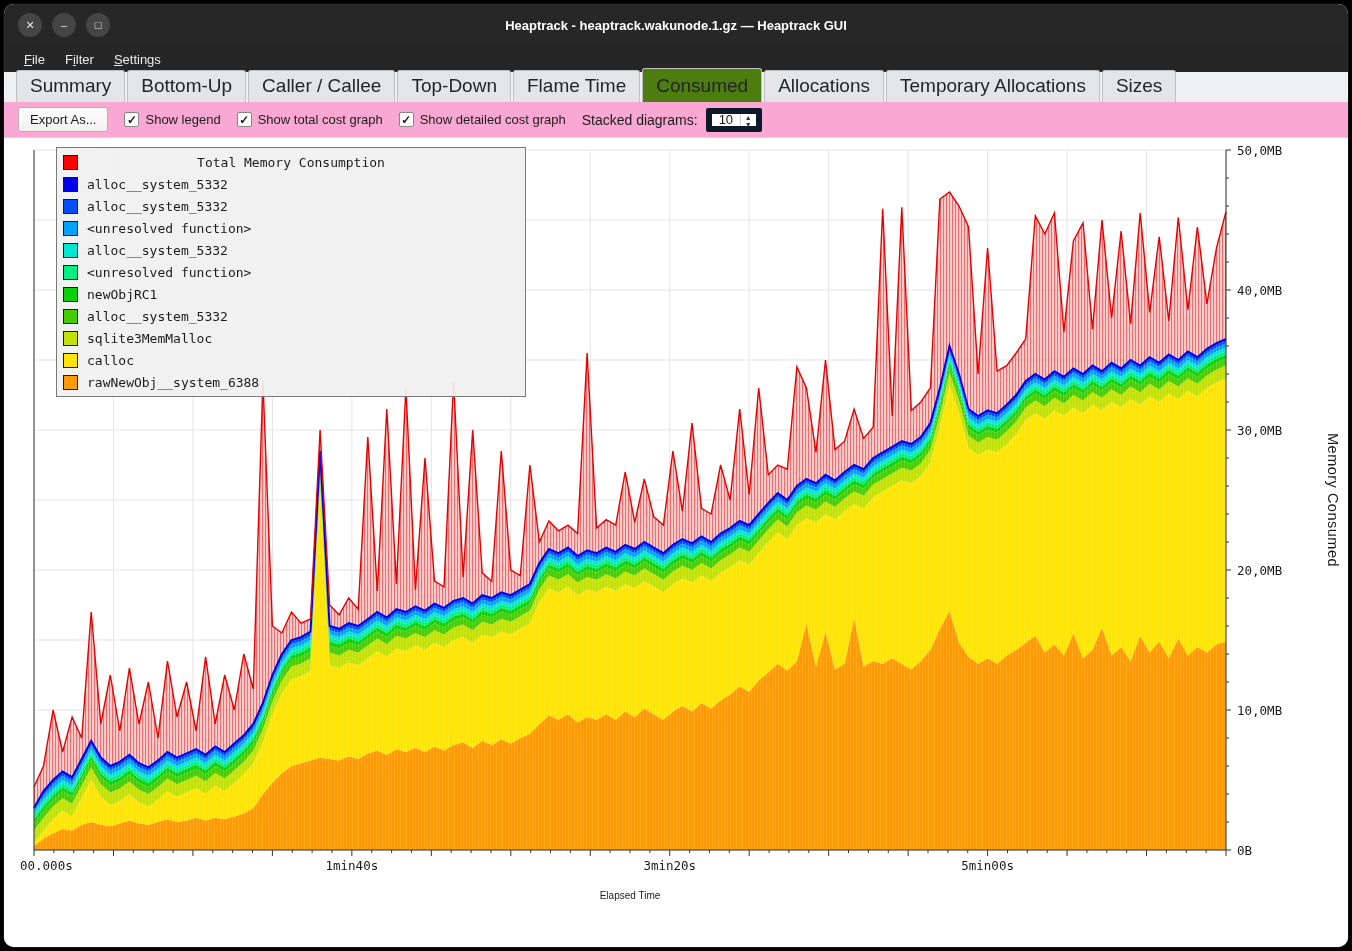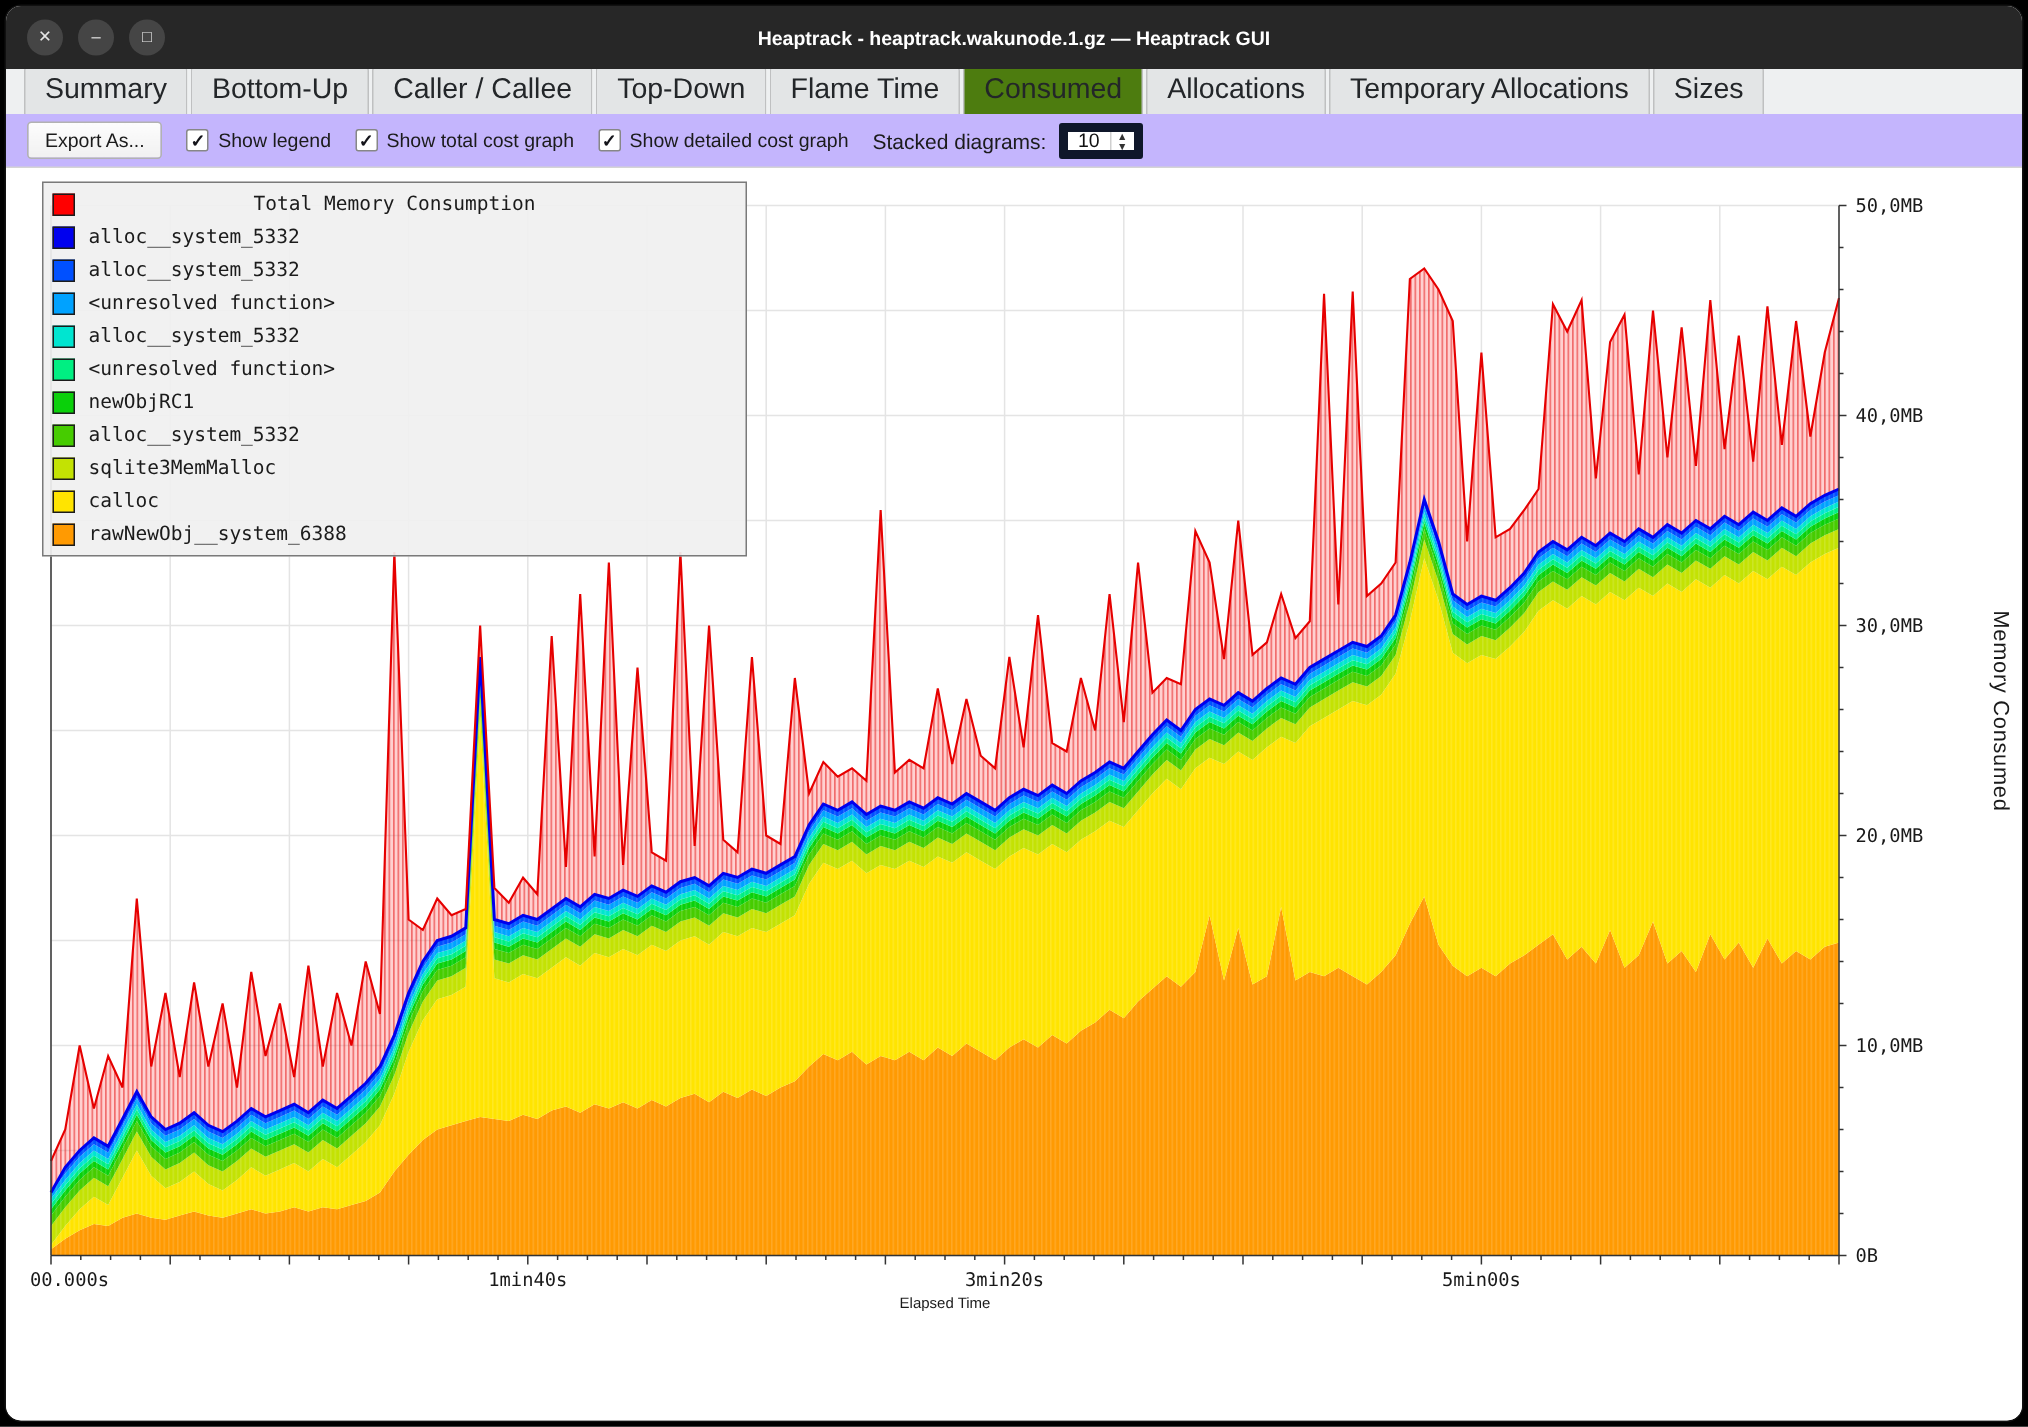--- a/index.html
+++ b/index.html
@@ -22,38 +22,38 @@
   .menu-item { color:#ececec; font-size:13px; padding:3px 10px; white-space:pre; }
   .menu-item .accel { text-decoration:underline; }
 
   
   .tabbar { height:30px; background:#eef0f1; display:flex; align-items:flex-end; padding:3px 0 0 12px; flex:none; }
   .tab { font-size:19px; color:#232629; background:#e3e5e6; border:1px solid #bfc0c1; border-bottom:none;
          padding:4px 13px 5px 13px; border-radius:3px 3px 0 0; margin-right:2px; margin-top:3px; white-space:nowrap; }
   .tab.active { background:#4d7c0f; padding-top:6px; margin-top:2px; }
 
   
-  .toolbar { height:36px; background:#c4b5fd; border-bottom:1px solid #d4d4d4;
+  .toolbar { height:36px; background:#f9a8d4; border-bottom:1px solid #d4d4d4;
              display:flex; align-items:center; gap:16px; padding:0 14px; flex:none; }
   .btn { background:linear-gradient(#fdfdfd,#f1f1f1); border:1px solid #b2b2b2; border-radius:3px;
          padding:4px 11px; font-size:13px; color:#1b1b1b; white-space:nowrap; }
   .cb { display:flex; align-items:center; gap:6px; font-size:13px; color:#1b1b1b; white-space:nowrap; }
   .cb .box { width:15px; height:15px; background:#ffffff; border:1px solid #878787; border-radius:2px;
              display:flex; align-items:center; justify-content:center; font-size:12px; color:#14141a; font-weight:bold; }
   .spin-label { font-size:14px; color:#1b1b1b; margin-right:-8px; }
   .spin { display:flex; align-items:stretch; background:#fff; border:6px solid #0f172a; border-radius:2px; height:24px; }
   .spin .val { width:28px; display:flex; align-items:center; padding-left:7px; font-size:13px; color:#111; }
   .spin .arrows { display:flex; flex-direction:column; border-left:1px solid #cfcfcf; width:16px; }
   .spin .arrows span { flex:1; display:flex; align-items:center; justify-content:center; font-size:7px; color:#333; }
 
   
   .chart-area { flex:1; position:relative; background:#ffffff; }
   #chart-svg { position:absolute; left:0; top:0; width:100%; height:100%; }
 
-  .legend { position:absolute; left:24px; top:9px; width:470px;
+  .legend { position:absolute; left:52px; top:9px; width:470px;
             background:rgba(240,240,240,0.93); border:1px solid #7a7a7a; padding:3px 6px;
             font-family:"DejaVu Sans Mono", monospace; font-size:13px; color:#1b1b1b; }
   .legend-row { display:flex; align-items:center; height:22px; }
   .swatch { width:15px; height:15px; border:1px solid #1b1b1b; margin-right:9px; flex:none; }
   .legend-label { white-space:pre; }
   .legend-title-label { flex:1; text-align:center; margin-right:24px; }
 
   .ylabel { position:absolute; right:7px; top:362px; transform:translateY(-50%);
             writing-mode:vertical-rl; font-size:14.5px; color:#1b1b1b; letter-spacing:0.5px; }
   .xlabel { position:absolute; left:30px; width:1192px; top:752px; text-align:center;
@@ -66,20 +66,25 @@
 
   <div class="titlebar">
     <div class="winbtns">
       <div class="winbtn">✕</div>
       <div class="winbtn">–</div>
       <div class="winbtn">□</div>
     </div>
     <div class="wintitle">Heaptrack - heaptrack.wakunode.1.gz — Heaptrack GUI</div>
   </div>
 
+  <div class="menubar">
+    <div class="menu-item"><span></span><span class="accel">F</span><span>ile</span></div>
+    <div class="menu-item"><span>F</span><span class="accel">i</span><span>lter</span></div>
+    <div class="menu-item"><span></span><span class="accel">S</span><span>ettings</span></div>
+  </div>
 
   <div class="tabbar">
     <div class="tab">Summary</div>
     <div class="tab">Bottom-Up</div>
     <div class="tab">Caller / Callee</div>
     <div class="tab">Top-Down</div>
     <div class="tab">Flame Time</div>
     <div class="tab active">Consumed</div>
     <div class="tab">Allocations</div>
     <div class="tab">Temporary Allocations</div>

